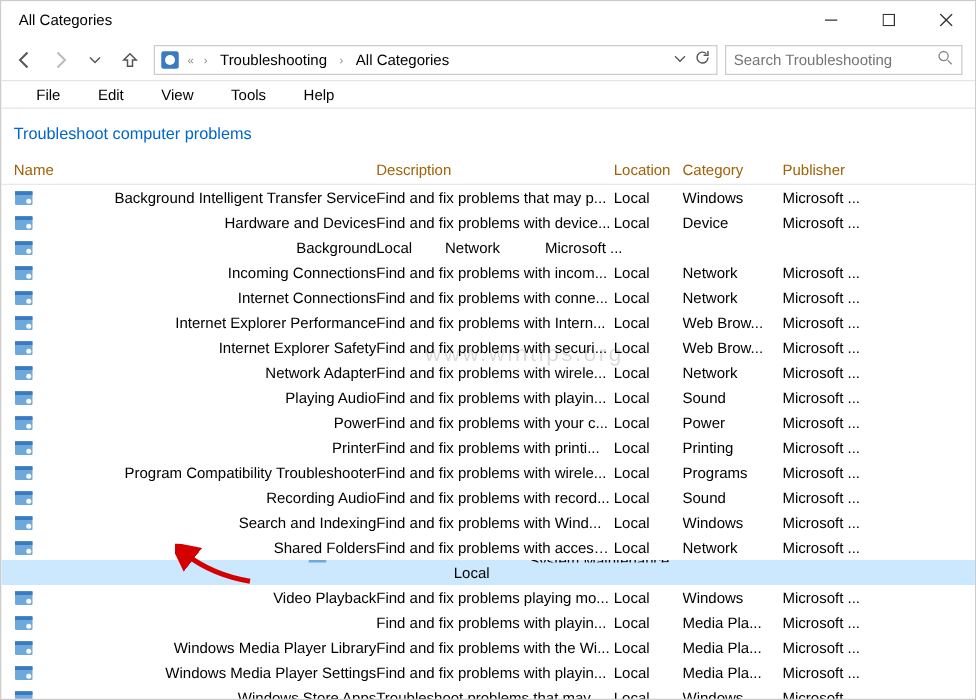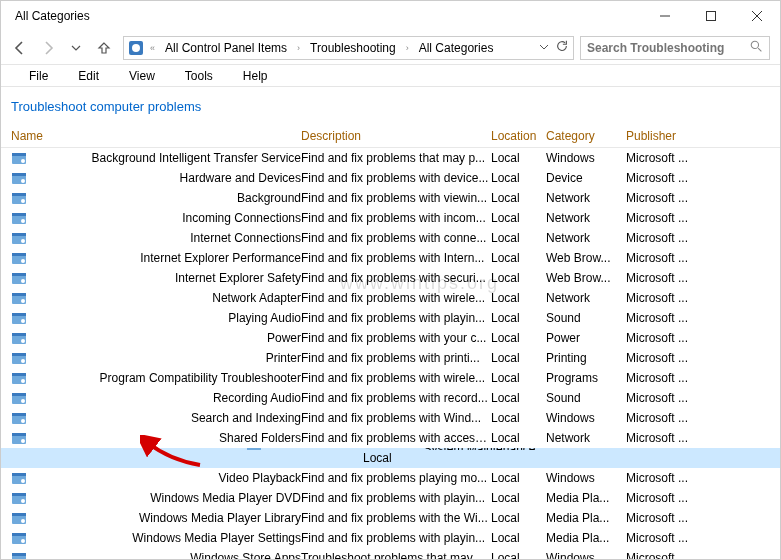--- a/index.html
+++ b/index.html
@@ -68,21 +68,20 @@
       padding: 0 6px;
       color: #888;
       justify-content: space-between;
       margin-right: 4px;
     }
     .search-box input {
       border: none; outline: none;
       font-size: 12px; color: #4d7c0f;
       width: 100%;
       background: transparent;
-      font-weight: bold;
     }
     .menubar {
       height: 22px;
       display: flex;
       align-items: center;
       padding: 0 20px;
       gap: 14px;
       border-bottom: 1px solid #e5e5e5;
       font-size: 12px;
     }
@@ -216,21 +215,20 @@
     </div>
 
   <div class="breadcrumb">
     <span class="bc-icon">
       <svg viewBox="0 0 16 16">
           <rect x="1" y="1" width="14" height="14" fill="#3a7abf" rx="2"></rect>
           <circle cx="8" cy="8" r="4" fill="#fff"></circle>
         </svg>
     </span>
     <span class="bc-sep">«</span>
-    <span class="bc-item">All Control Panel Items</span>
     <span class="bc-sep">›</span>
     <span class="bc-item">Troubleshooting</span>
     <span class="bc-sep">›</span>
     <span class="bc-item">All Categories</span>
     <span class="bc-right">
       <span><svg width="10" height="10" viewBox="0 0 10 10">
             <path d="M1 3l4 4 4-4" stroke="#555" fill="none"></path>
           </svg></span>
       <span><svg width="14" height="14" viewBox="0 0 16 16">
             <path d="M13 8a5 5 0 11-1.5-3.5M13 2v4h-4" fill="none" stroke="#555" stroke-width="1.3"></path>
@@ -302,21 +300,20 @@
       <div class="c-name">
         <span class="item-icon">
           <svg viewBox="0 0 16 16">
             <rect x="1" y="3" width="14" height="11" rx="1" fill="#6fa9dc"></rect>
             <rect x="1" y="3" width="14" height="3" fill="#3a7abf"></rect>
             <circle cx="12" cy="11" r="2" fill="#fff"></circle>
           </svg>
         </span>
         <span>Background</span>
       </div>
-      <div class="c-desc">Find and fix problems with viewin...</div>
       <div class="c-loc">Local</div>
       <div class="c-cat">Network</div>
       <div class="c-pub">Microsoft ...</div>
     </div>
     <div class="row">
       <div class="c-name">
         <span class="item-icon">
           <svg viewBox="0 0 16 16">
             <rect x="1" y="3" width="14" height="11" rx="1" fill="#6fa9dc"></rect>
             <rect x="1" y="3" width="14" height="3" fill="#3a7abf"></rect>
@@ -540,21 +537,20 @@
     </div>
     <div class="row">
       <div class="c-name">
         <span class="item-icon">
           <svg viewBox="0 0 16 16">
             <rect x="1" y="3" width="14" height="11" rx="1" fill="#6fa9dc"></rect>
             <rect x="1" y="3" width="14" height="3" fill="#3a7abf"></rect>
             <circle cx="12" cy="11" r="2" fill="#fff"></circle>
           </svg>
         </span>
-        <span>Windows Media Player DVD</span>
       </div>
       <div class="c-desc">Find and fix problems with playin...</div>
       <div class="c-loc">Local</div>
       <div class="c-cat">Media Pla...</div>
       <div class="c-pub">Microsoft ...</div>
     </div>
     <div class="row">
       <div class="c-name">
         <span class="item-icon">
           <svg viewBox="0 0 16 16">

